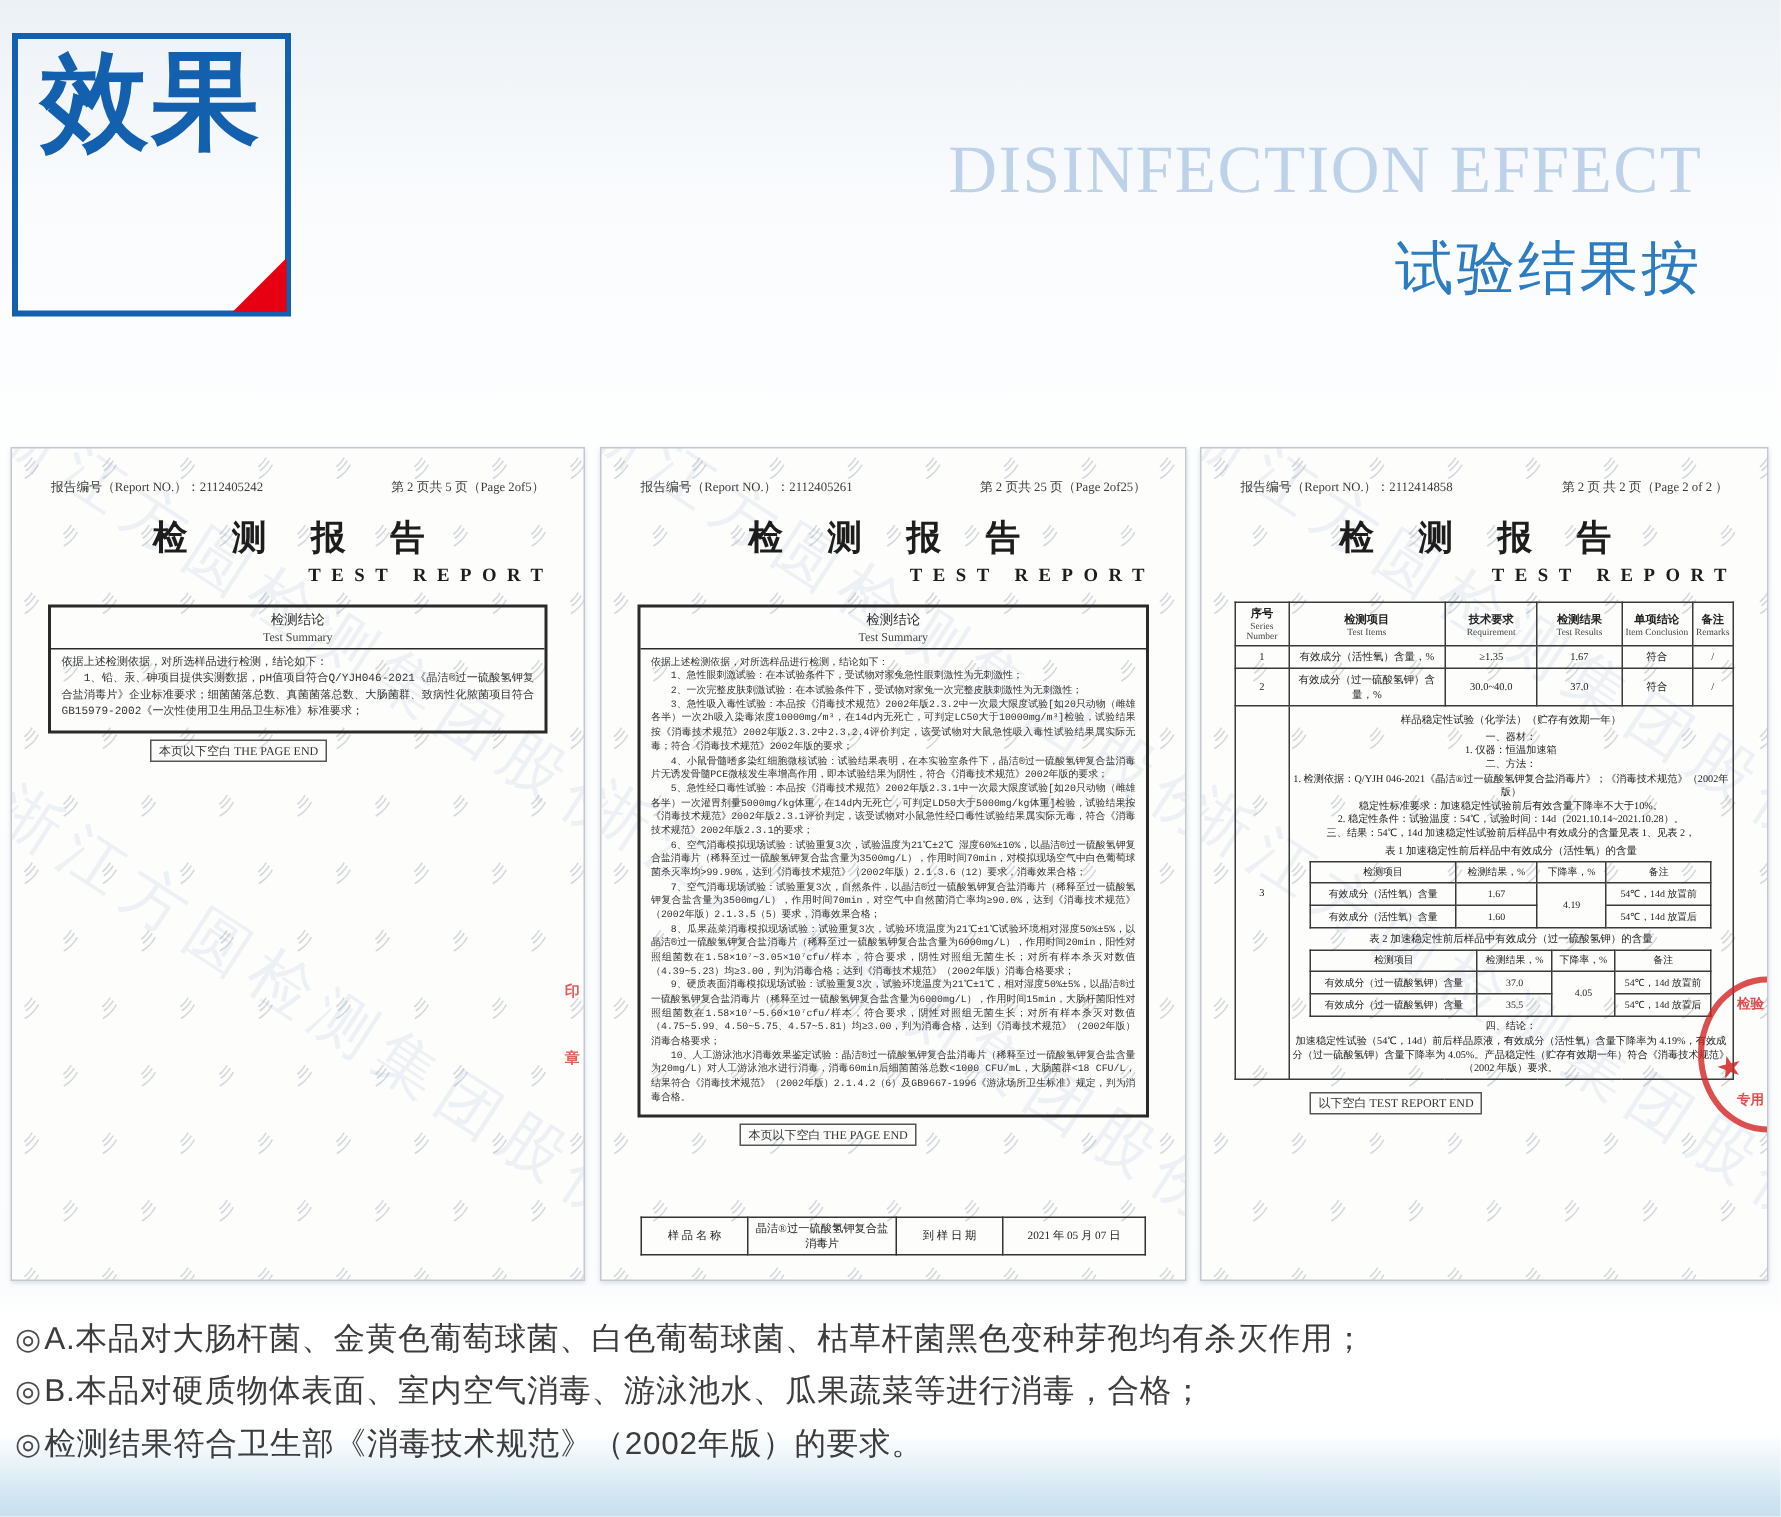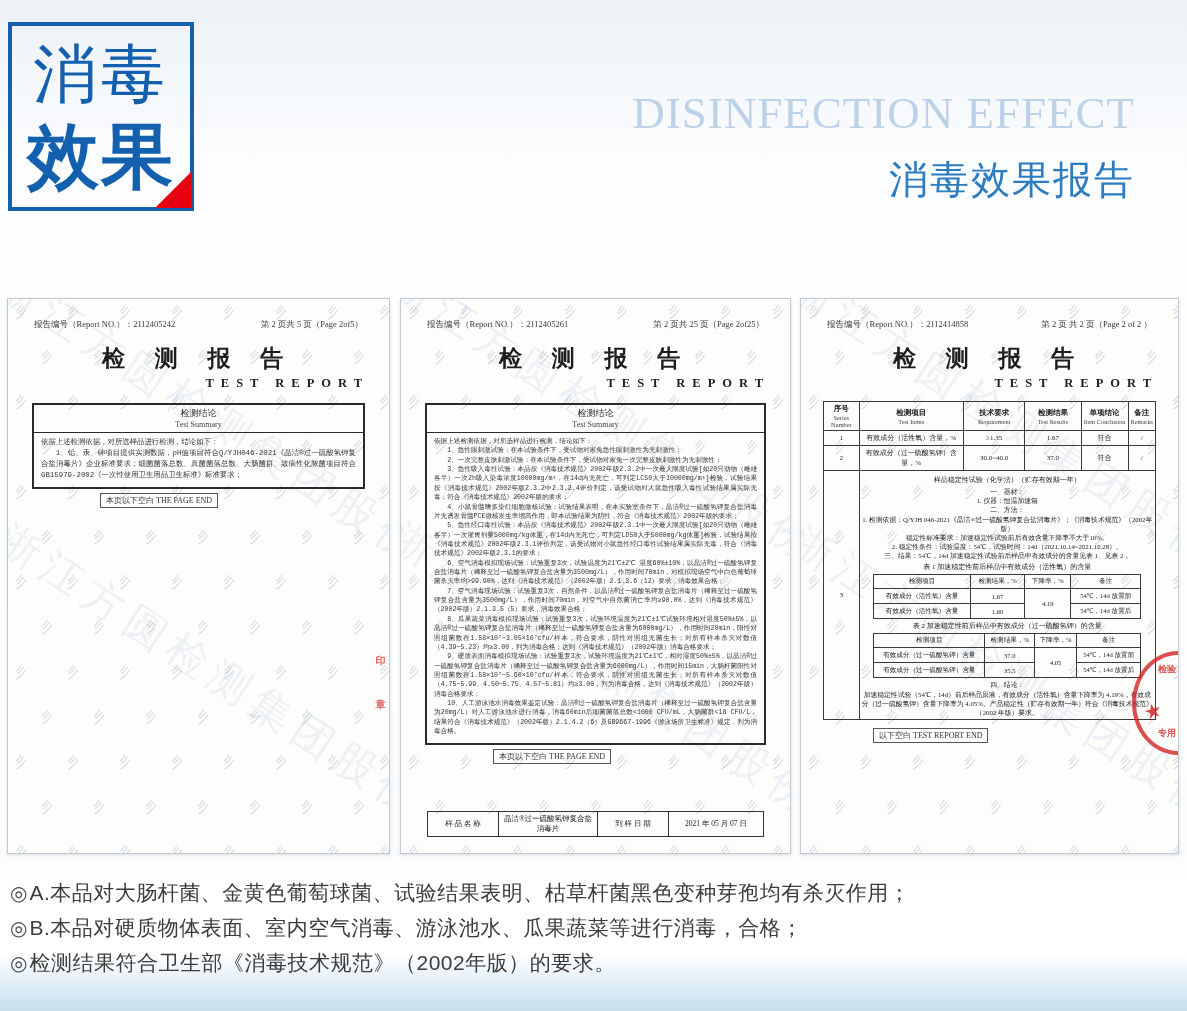--- a/index.html
+++ b/index.html
@@ -61,27 +61,26 @@
   
   .bullets{position:absolute;left:10px;top:880px;width:1100px;}
   .bullet-row{display:flex;align-items:flex-start;margin-bottom:9px;}
   .bullet-marker{font-size:20px;color:#4a4a4a;margin-right:2px;line-height:26px;}
   .bullet-text{font-size:21px;color:#3c3c3c;line-height:26px;letter-spacing:0.5px;}
 </style>
 </head>
 <body>
 
 <div class="badge">
-  <span class="badge-zh1">消毒</span>
   <span class="badge-zh2">效果</span>
   <span class="badge-tri"></span>
 </div>
 
 <div class="head-en">DISINFECTION EFFECT</div>
-<div class="head-zh">消毒效果报告</div>
+<div class="head-zh">试验结果按</div>
 
 <div class="doc doc1">
   <div class="wm-layer">
       <span class="wm-g" style="left: 6px; top: 4px;">彡</span>
       <span class="wm-g" style="left: 58px; top: 4px;">彡</span>
       <span class="wm-g" style="left: 110px; top: 4px;">彡</span>
       <span class="wm-g" style="left: 162px; top: 4px;">彡</span>
       <span class="wm-g" style="left: 214px; top: 4px;">彡</span>
       <span class="wm-g" style="left: 266px; top: 4px;">彡</span>
       <span class="wm-g" style="left: 318px; top: 4px;">彡</span>
@@ -565,21 +564,21 @@
   </div>
   <div class="seal-ring"></div>
   <span class="seal-star">★</span>
   <span class="seal-txt" style="top:364px;">检验</span>
   <span class="seal-txt" style="top:428px;">专用</span>
 </div>
 
 <div class="bullets">
   <div class="bullet-row">
     <span class="bullet-marker">◎</span>
-    <span class="bullet-text">A.本品对大肠杆菌、金黄色葡萄球菌、试验结果表明、枯草杆菌黑色变种芽孢均有杀灭作用；</span>
+    <span class="bullet-text">A.本品对大肠杆菌、金黄色葡萄球菌、白色葡萄球菌、枯草杆菌黑色变种芽孢均有杀灭作用；</span>
   </div>
   <div class="bullet-row">
     <span class="bullet-marker">◎</span>
     <span class="bullet-text">B.本品对硬质物体表面、室内空气消毒、游泳池水、瓜果蔬菜等进行消毒，合格；</span>
   </div>
   <div class="bullet-row">
     <span class="bullet-marker">◎</span>
     <span class="bullet-text">检测结果符合卫生部《消毒技术规范》（2002年版）的要求。</span>
   </div>
 </div>

